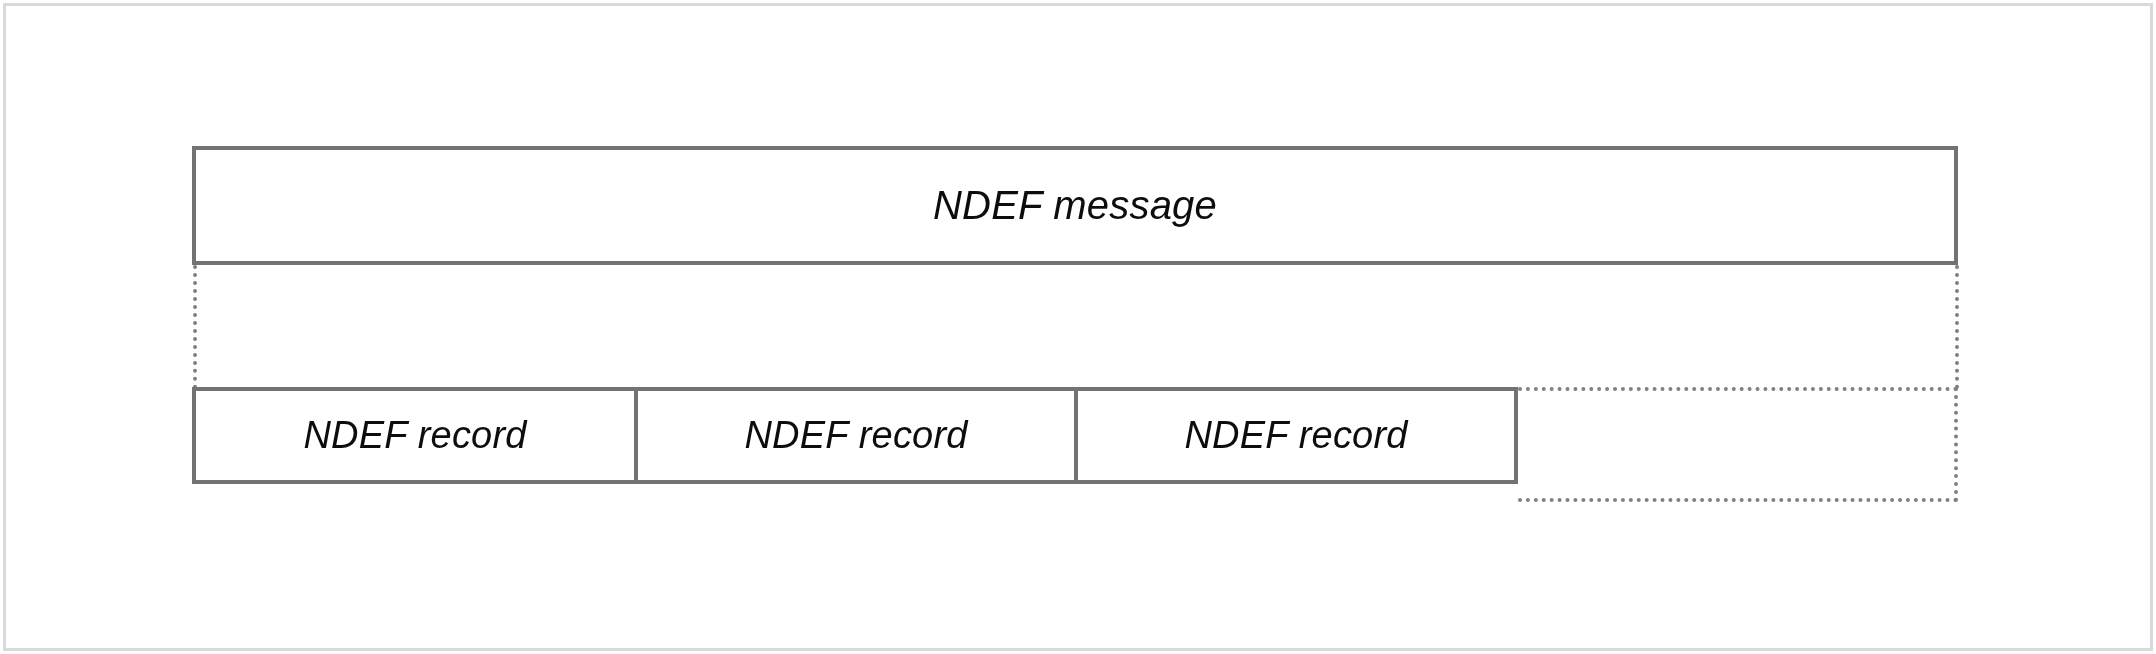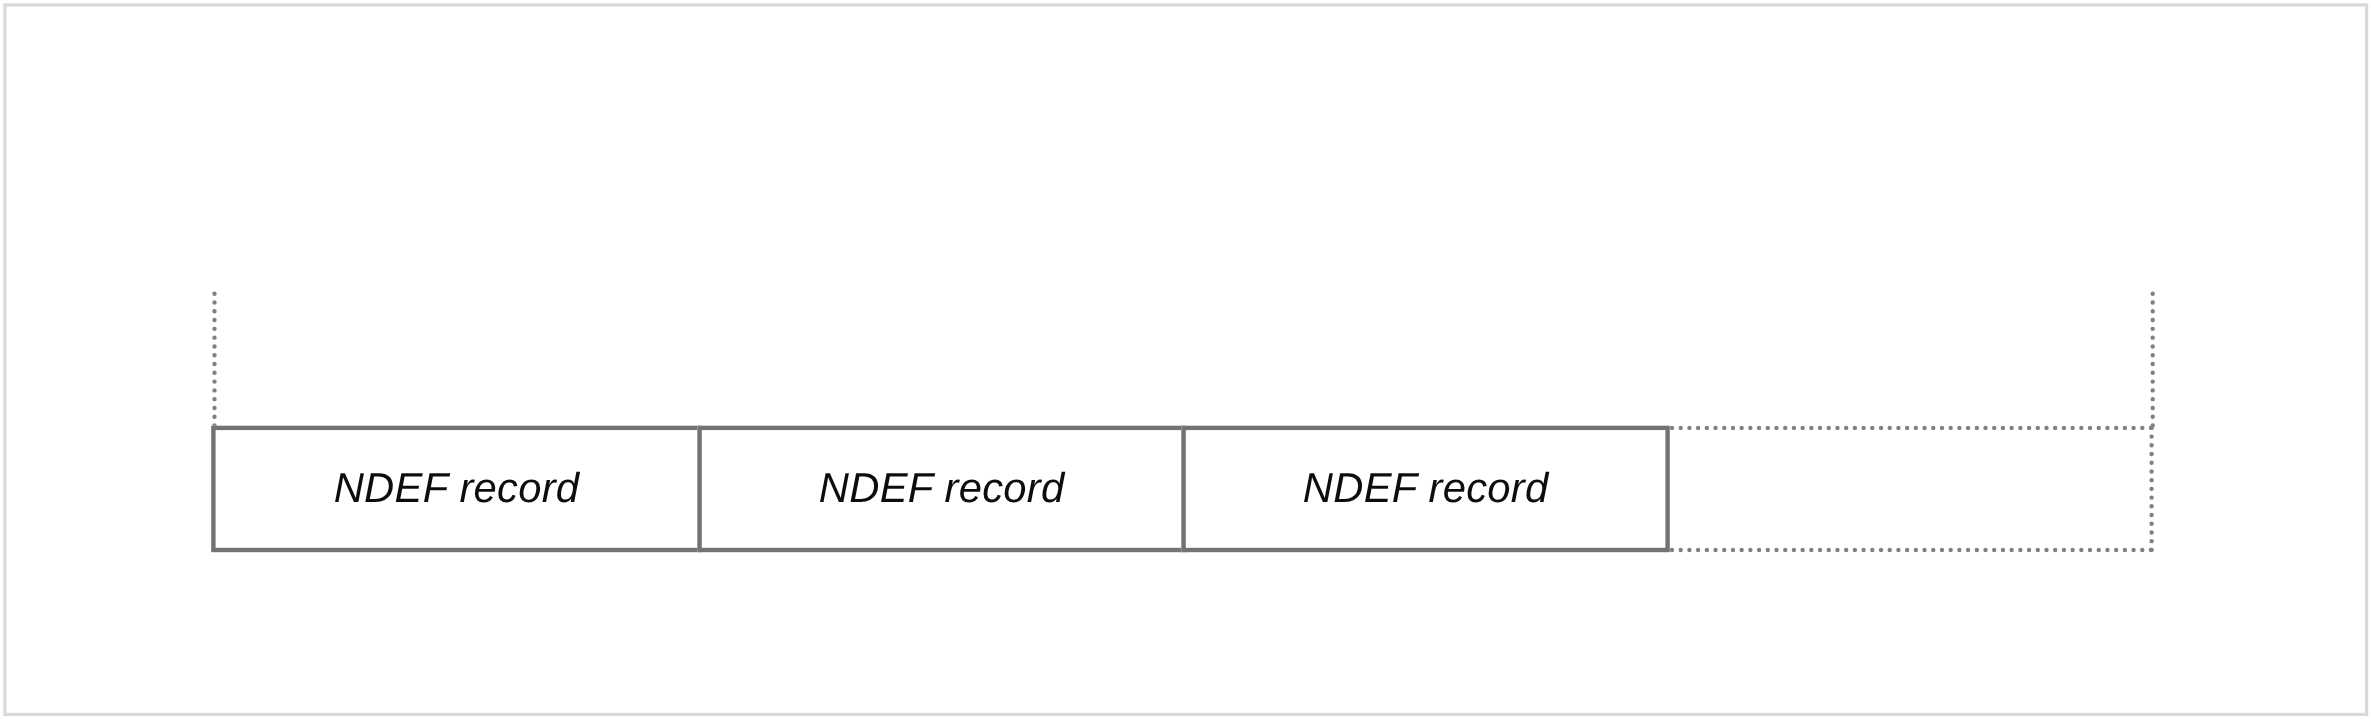--- a/index.html
+++ b/index.html
@@ -79,21 +79,21 @@
     position: absolute;
     left: 192px;
     top: 387px;
     width: 1766px;
     height: 115px;
   }
 
   .record-box {
     position: absolute;
     top: 0;
-    height: 115px;
+    height: 97px;
     box-sizing: border-box;
     border: 4px solid #737373;
     background: #ffffff;
     display: flex;
     align-items: center;
     justify-content: center;
   }
   
   .record-box.r1 { left: 0px;   width: 446px; }
   .record-box.r2 { left: 442px; width: 444px; }
@@ -124,20 +124,23 @@
 </style>
 </head>
 <body>
 
 <div class="canvas">
 
   <div class="frame"></div>
 
   <div class="diagram">
 
+    <div class="message-box">
+      <span class="message-label">NDEF message</span>
+    </div>
 
     <div class="dotted-connector left"></div>
     <div class="dotted-connector right"></div>
 
     <div class="record-row">
 
       <div class="record-box r1">
         <span class="record-label">NDEF record</span>
       </div>
 

